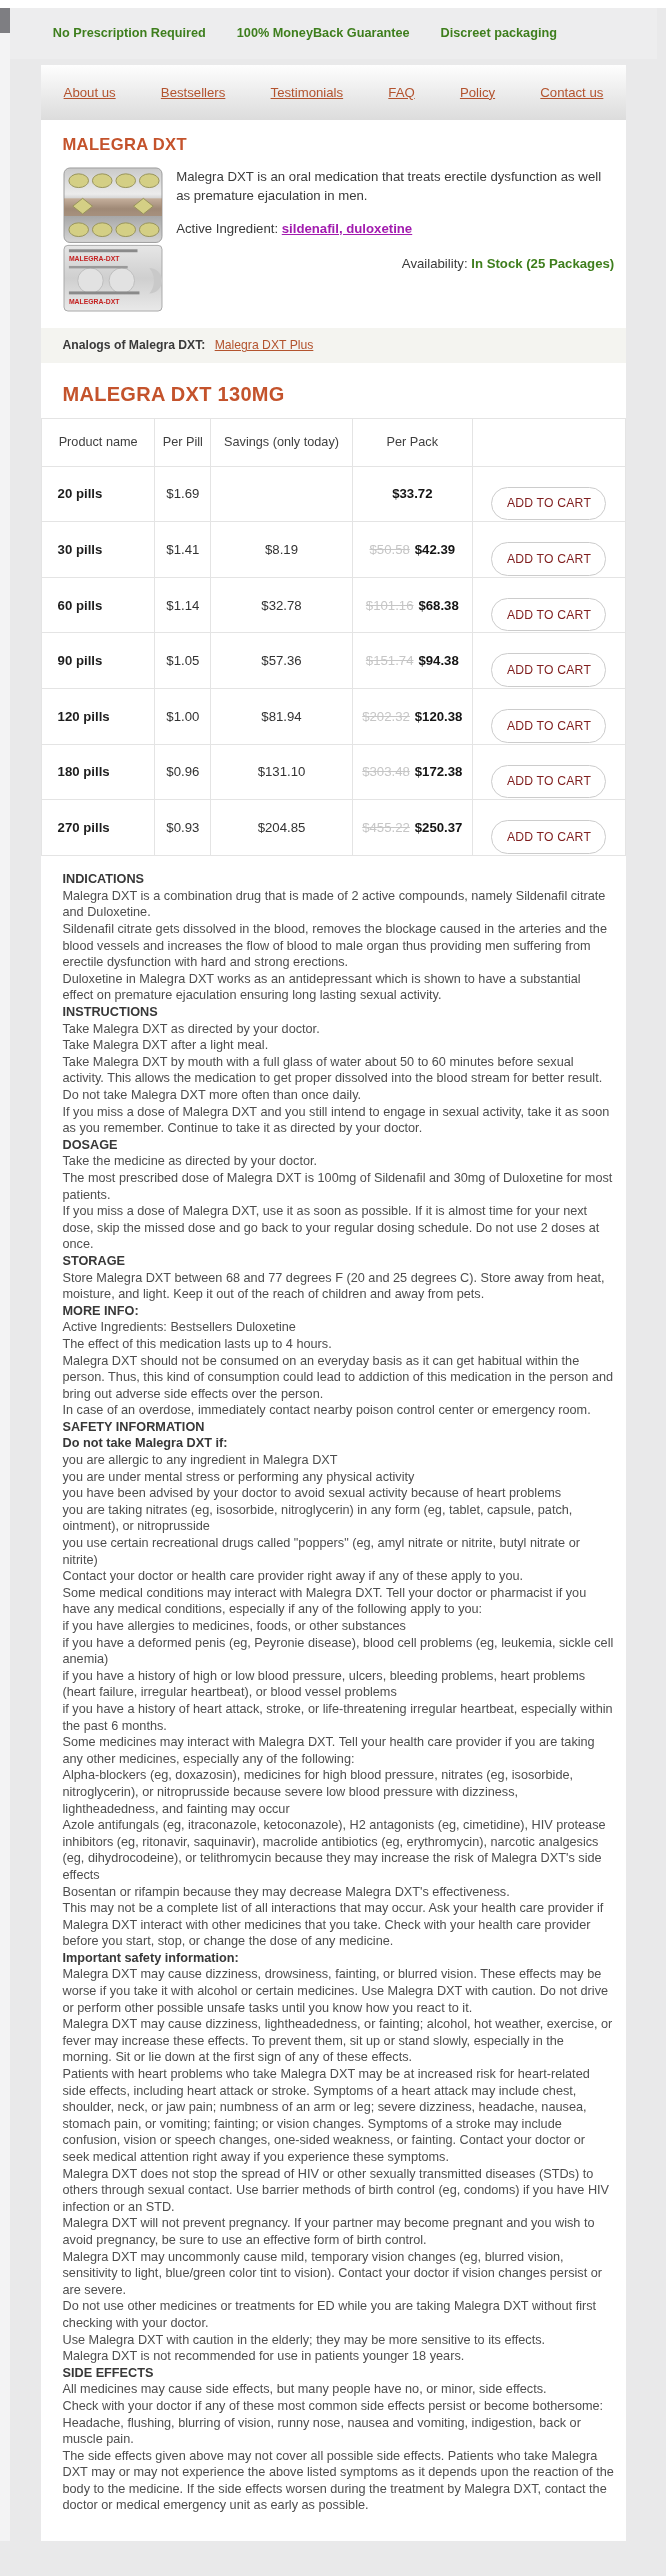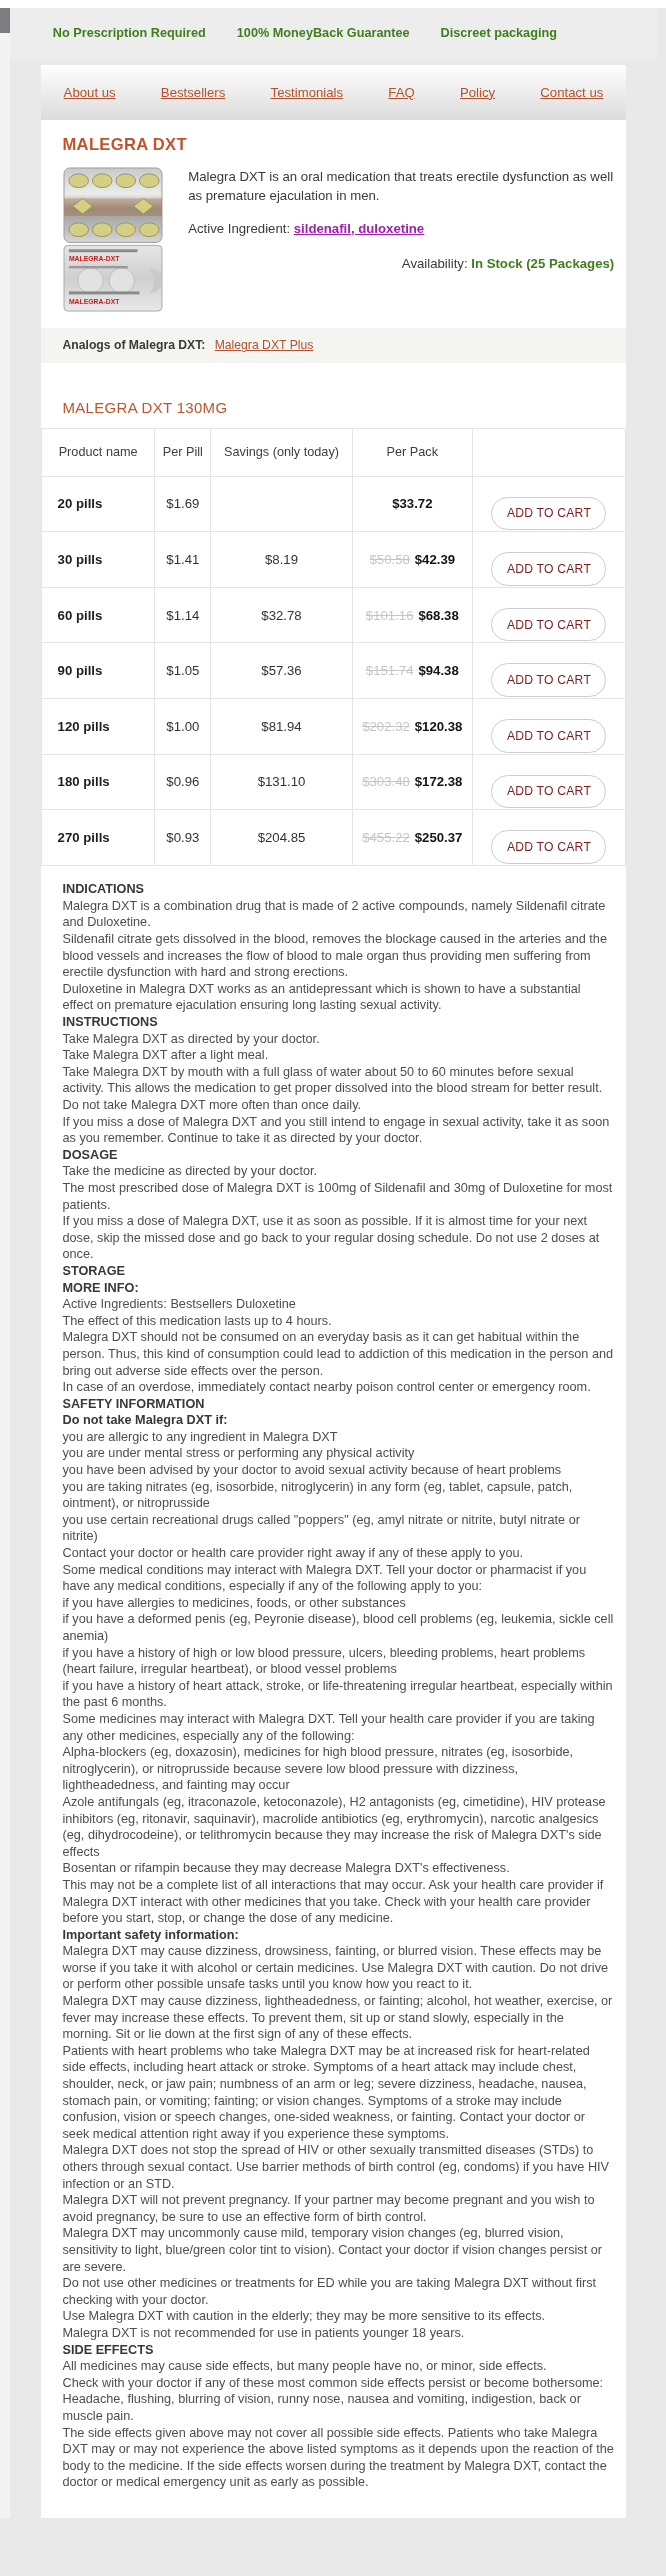--- a/index.html
+++ b/index.html
@@ -27,35 +27,35 @@
     background:linear-gradient(#fefefe,#e9e9e9 60%,#dcdcdc);
     display:flex;align-items:center;justify-content:space-around;
   }
   .nav-link{color:#b3532e;font-size:13.2px;text-decoration:underline;cursor:pointer;}
 
   
   .panel{width:585px;margin:0 auto;background:#ffffff;padding-bottom:15.6px;}
 
   .page-title{color:#c4532c;font-size:16.6px;font-weight:bold;padding:15.6px 21.5px 0;letter-spacing:0.3px;}
 
-  .product-row{display:flex;padding:11.7px 9.8px 0 21.5px;gap:12px;}
+  .product-row{display:flex;padding:11.7px 9.8px 0 21.5px;}
   .product-img{width:100px;flex:none;}
   .product-info{flex:1;padding-left:13.7px;font-size:13.2px;color:#3a3a3a;line-height:1.45;}
   .ai-line{margin-top:13.7px;}
   .ai-link{color:#a21caf;font-weight:bold;text-decoration:underline;cursor:pointer;}
   .avail-line{margin-top:15.6px;text-align:right;padding-right:2px;}
   .avail-value{color:#3e7e1d;font-weight:bold;}
 
   .analogs{
     background:#f4f4f0;margin-top:11.7px;padding:10.8px 21.5px;
     font-size:12.2px;font-weight:bold;color:#3a3a3a;
   }
   .analogs a{color:#b3532e;font-weight:normal;text-decoration:underline;margin-left:5.9px;cursor:pointer;text-align:right;}
 
-  .pricing-title{color:#c4532c;font-size:15px;font-weight:normal;padding:19.6px 21.5px 11.7px;letter-spacing:0.3px;margin-top:16px;}
+  .pricing-title{color:#c4532c;font-size:20px;font-weight:bold;padding:19.6px 21.5px 11.7px;letter-spacing:0.3px;}
 
   table.prices{width:100%;border-collapse:collapse;table-layout:fixed;}
   .prices th,.prices td{border:1px solid #e4e4e4;}
   .prices th{height:45px;font-weight:normal;color:#3f3f3f;font-size:12.7px;text-align:center;}
   .prices td{height:46px;text-align:center;font-size:13.2px;color:#333;}
   td.cell-name{font-weight:bold;color:#1d1d1d;text-align:left;padding-left:15.6px;}
   .old{color:#c6c6c6;text-decoration:line-through;margin-right:4.9px;}
   .new{font-weight:bold;color:#141414;}
   .cart-btn{
     border:1px solid #cccccc;border-radius:16.6px;background:#ffffff;
@@ -236,20 +236,21 @@
         <div class="info-p">Take Malegra DXT as directed by your doctor.</div>
         <div class="info-p">Take Malegra DXT after a light meal.</div>
         <div class="info-p">Take Malegra DXT by mouth with a full glass of water about 50 to 60 minutes before sexual activity. This allows the medication to get proper dissolved into the blood stream for better result.</div>
         <div class="info-p">Do not take Malegra DXT more often than once daily.</div>
         <div class="info-p">If you miss a dose of Malegra DXT and you still intend to engage in sexual activity, take it as soon as you remember. Continue to take it as directed by your doctor.</div>
         <div class="info-h">DOSAGE</div>
         <div class="info-p">Take the medicine as directed by your doctor.</div>
         <div class="info-p">The most prescribed dose of Malegra DXT is 100mg of Sildenafil and 30mg of Duloxetine for most patients.</div>
         <div class="info-p">If you miss a dose of Malegra DXT, use it as soon as possible. If it is almost time for your next dose, skip the missed dose and go back to your regular dosing schedule. Do not use 2 doses at once.</div>
         <div class="info-h">STORAGE</div>
+        <div class="info-p">Store Malegra DXT between 68 and 77 degrees F (20 and 25 degrees C). Store away from heat, moisture, and light. Keep it out of the reach of children and away from pets.</div>
         <div class="info-h">MORE INFO:</div>
         <div class="info-p">Active Ingredients: Bestsellers Duloxetine</div>
         <div class="info-p">The effect of this medication lasts up to 4 hours.</div>
         <div class="info-p">Malegra DXT should not be consumed on an everyday basis as it can get habitual within the person. Thus, this kind of consumption could lead to addiction of this medication in the person and bring out adverse side effects over the person.</div>
         <div class="info-p">In case of an overdose, immediately contact nearby poison control center or emergency room.</div>
         <div class="info-h">SAFETY INFORMATION</div>
         <div class="info-h">Do not take Malegra DXT if:</div>
         <div class="info-p">you are allergic to any ingredient in Malegra DXT</div>
         <div class="info-p">you are under mental stress or performing any physical activity</div>
         <div class="info-p">you have been advised by your doctor to avoid sexual activity because of heart problems</div>

